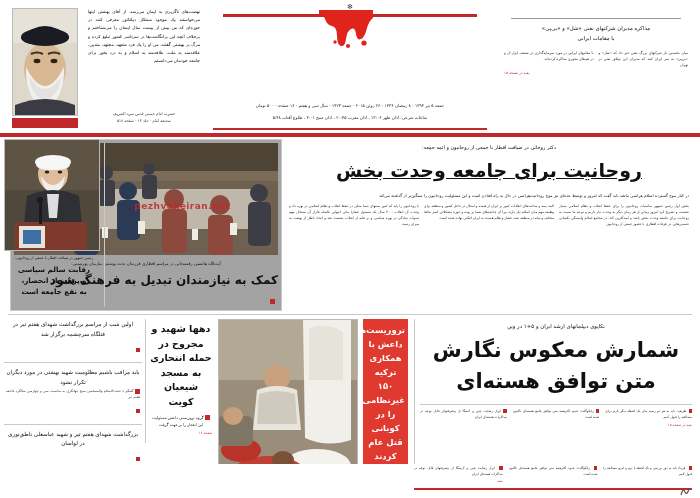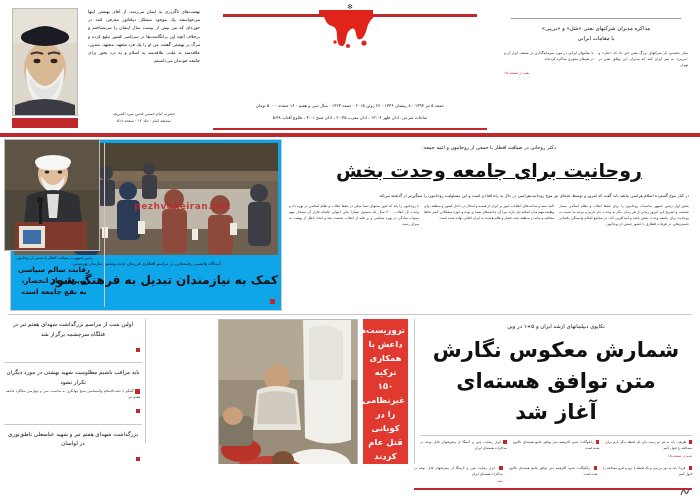--- a/index.html
+++ b/index.html
@@ -108,21 +108,21 @@
     position: absolute; top: 133px; right: 0; left: 0; height: 4px;
     background: #c0282c;
   }
 
   
   .band1 { position: absolute; top: 139px; right: 0; left: 0; height: 174px; }
 
   
   .photo-news {
     position: absolute; top: 0; right: 418px; width: 272px; height: 172px;
-    border: 1px solid #c9c9c9; background: #0ea5e9; padding: 3px;
+    border: 1px solid #c9c9c9; background: #a3a3a3; padding: 3px;
   }
   .photo-img {
     width: 100%; height: 112px; background: #8a7c6a; position: relative; overflow: hidden;
   }
   .photo-wm {
     position: absolute; top: 52%; right: 18%; font-size: 9px; color: #c0282c;
     font-weight: bold; opacity: .85; letter-spacing: .5px;
   }
   .photo-kicker {
     font-size: 4.2px; line-height: 8px; color: #111; text-align: center; margin-top: 5px;
@@ -419,21 +419,20 @@
 
   <div class="hr-grey" style="top:314px"></div>
 
   <div class="band2">
 
     <div class="nuke">
       <div class="nuke-kicker">تکاپوی دیپلماتهای ارشد ایران و ۵+۱ در وین</div>
       <div class="nuke-head">
         <div>شمارش معکوس نگارش</div>
         <div>متن توافق هسته‌ای</div>
-        <div>آغاز شد</div>
       </div>
     <div class="nuke-rule"></div>
         <div class="nuke-bullets">
           <div class="nuke-b"><span class="sq"></span><span>ظریف: باید به هر دو رسید مان یک لحظه دیگر بازم برای مصالحه را قبول کنیم</span></div>
           <div class="nuke-b"><span class="sq"></span><span>رایکوگلت: حدود اکثرهمه متن توافق جامع هسته‌ای تاکنون شده است</span></div>
           <div class="nuke-b"><span class="sq"></span><span>ابراز رضایت چین و آنسگا از پیشرفتهای قابل توجه در مذاکرات هسته‌ای ایران</span></div>
         </div>
         <div class="nuke-more">بقیه در صفحه ۱۵</div>
       </div>
 
@@ -457,20 +456,28 @@
         <ellipse cx="100" cy="146" rx="34" ry="17" fill="#f4f2ec"></ellipse>
         <ellipse cx="52" cy="152" rx="36" ry="16" fill="#c23f35"></ellipse>
         <ellipse cx="66" cy="140" rx="11" ry="9" fill="#7a5037"></ellipse>
         <ellipse cx="24" cy="130" rx="20" ry="12" fill="#b8342b"></ellipse>
         <rect x="0" y="96" width="36" height="30" rx="6" fill="#7f7666"></rect>
         <ellipse cx="16" cy="96" rx="10" ry="9" fill="#c9a07c"></ellipse>
         <path d="M0 164 L140 164 L140 173 L0 173 Z" fill="#8a7f6c"></path>
       </svg>
     </div>
 
+    <div class="kuwait-col">
+      <div class="kuwait-head">دهها شهید و مجروح در حمله انتحاری به مسجد شیعیان کویت</div>
+      <div class="kuwait-sub">
+        <span class="sq"></span>
+        <span>گروه تروریستی داعش مسئولیت این انفجار را بر عهده گرفت</span>
+      </div>
+      <div class="kuwait-src">صفحه ۱۶</div>
+    </div>
 
     <div class="vline3"></div>
 
     <div class="rsb">
       <div class="rsb-item">
         <div class="rsb-head">اولین شب از مراسم بزرگداشت شهدای هفتم تیر در قتلگاه سرچشمه برگزار شد</div>
         <div class="rsb-sqwrap"><span class="sq"></span></div>
       </div>
       <div class="rsb-rule"></div>
       <div class="rsb-item">

